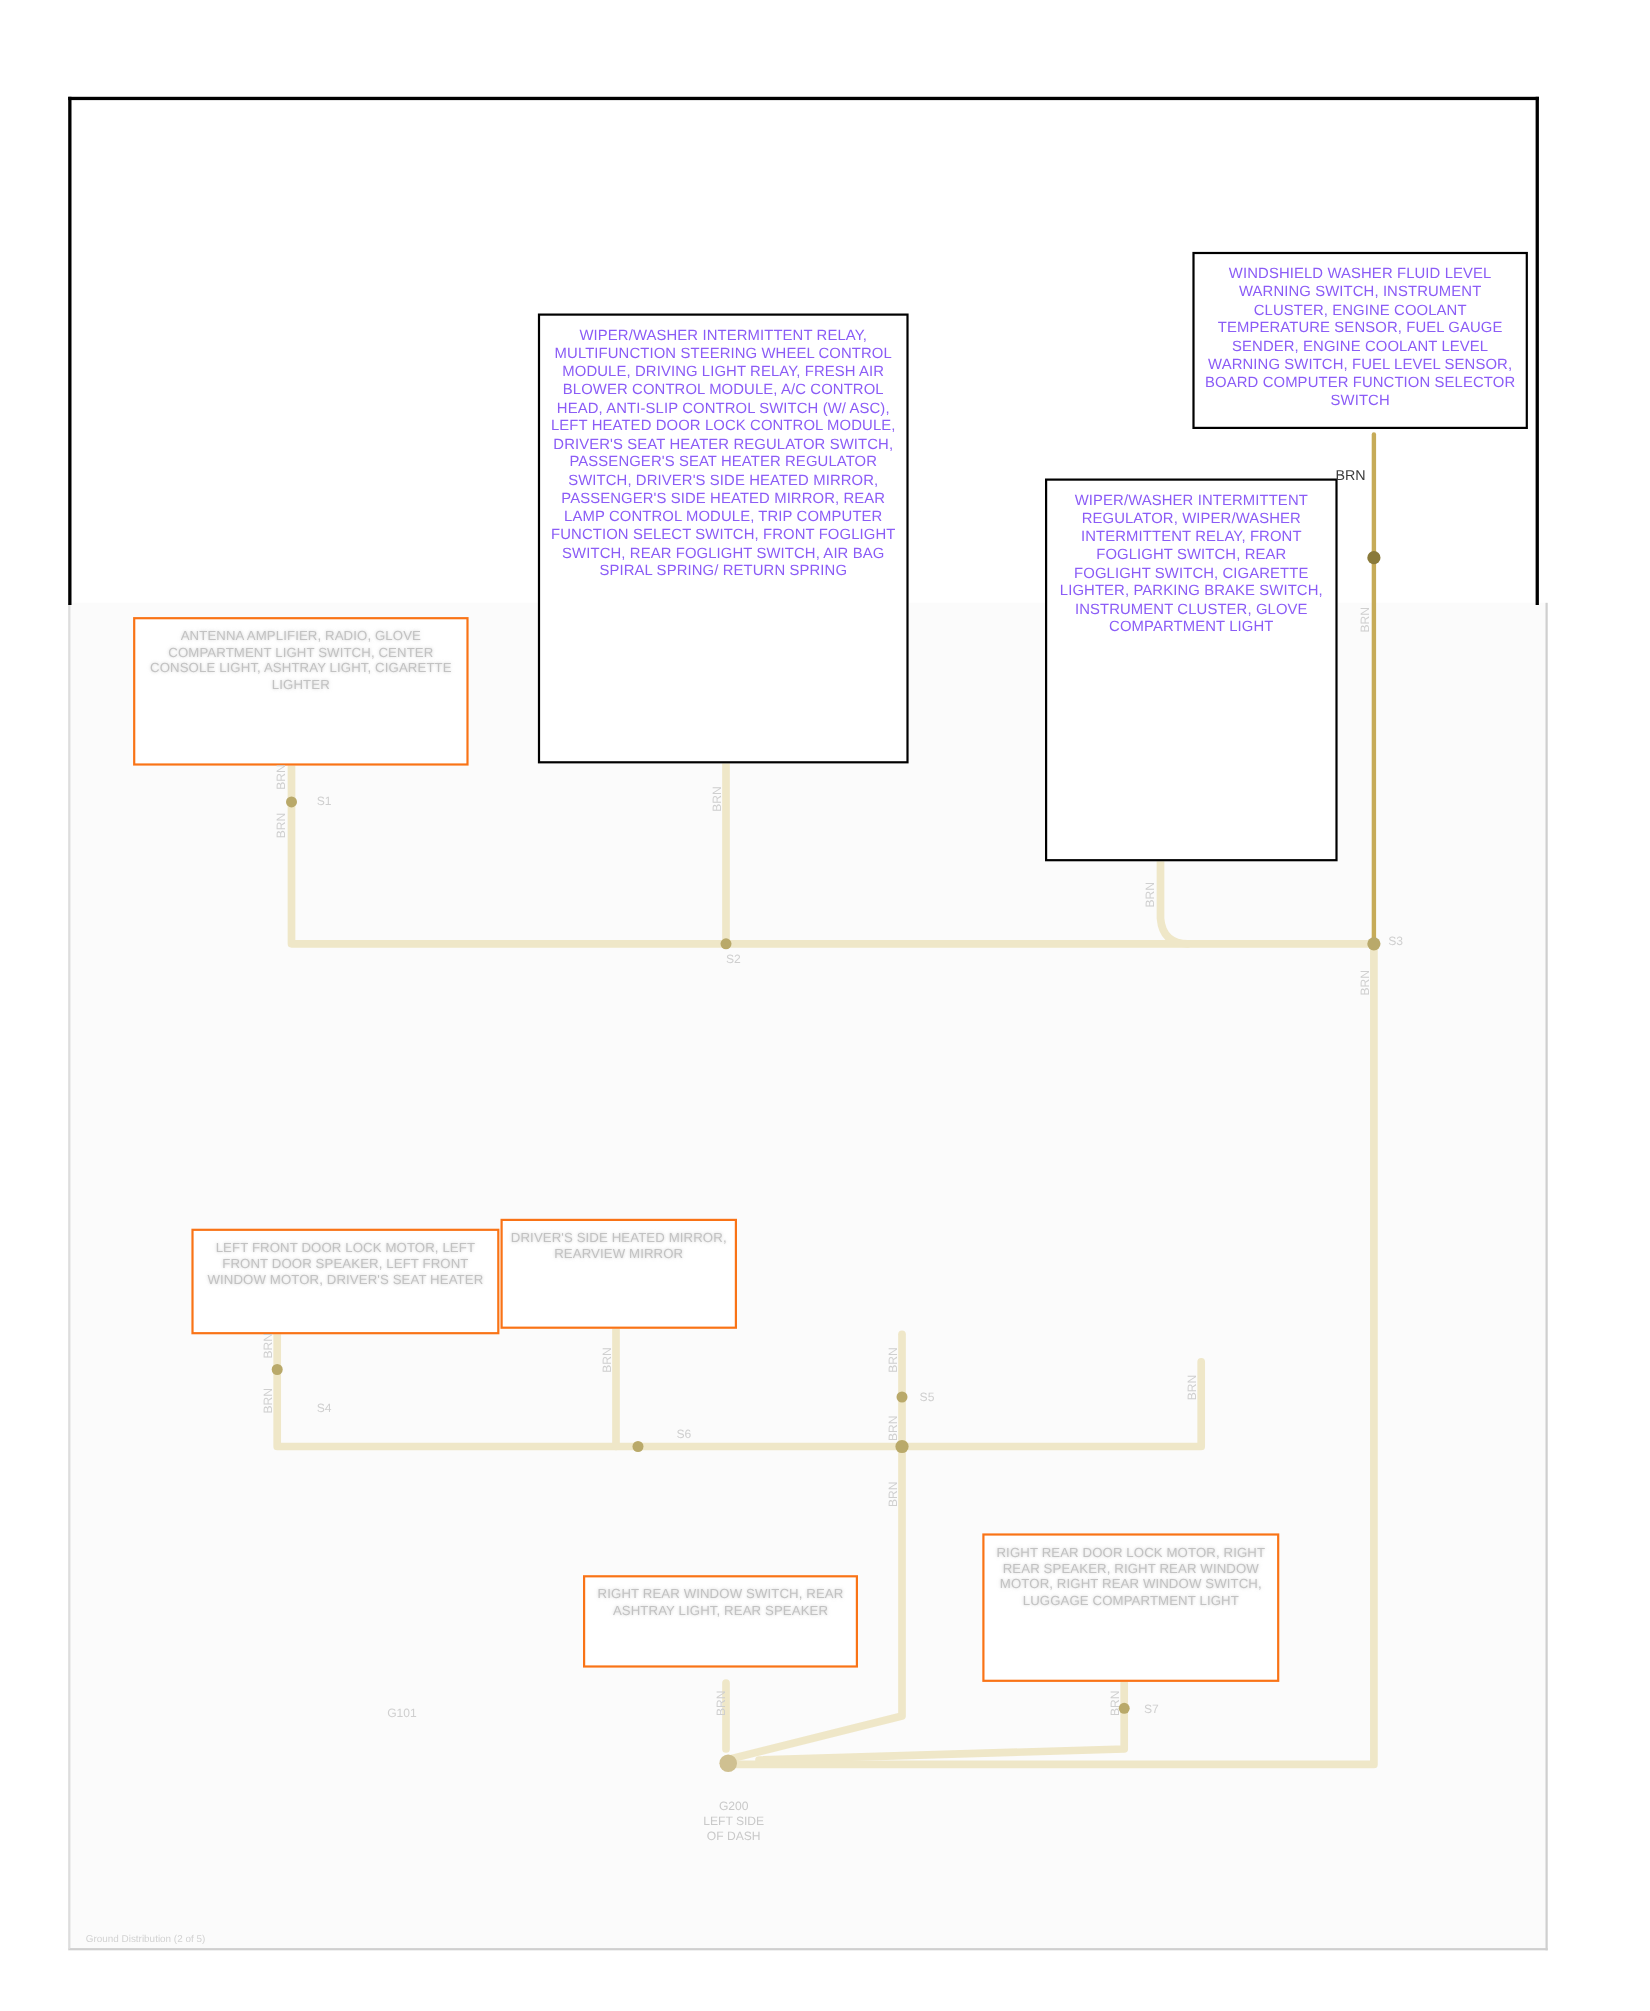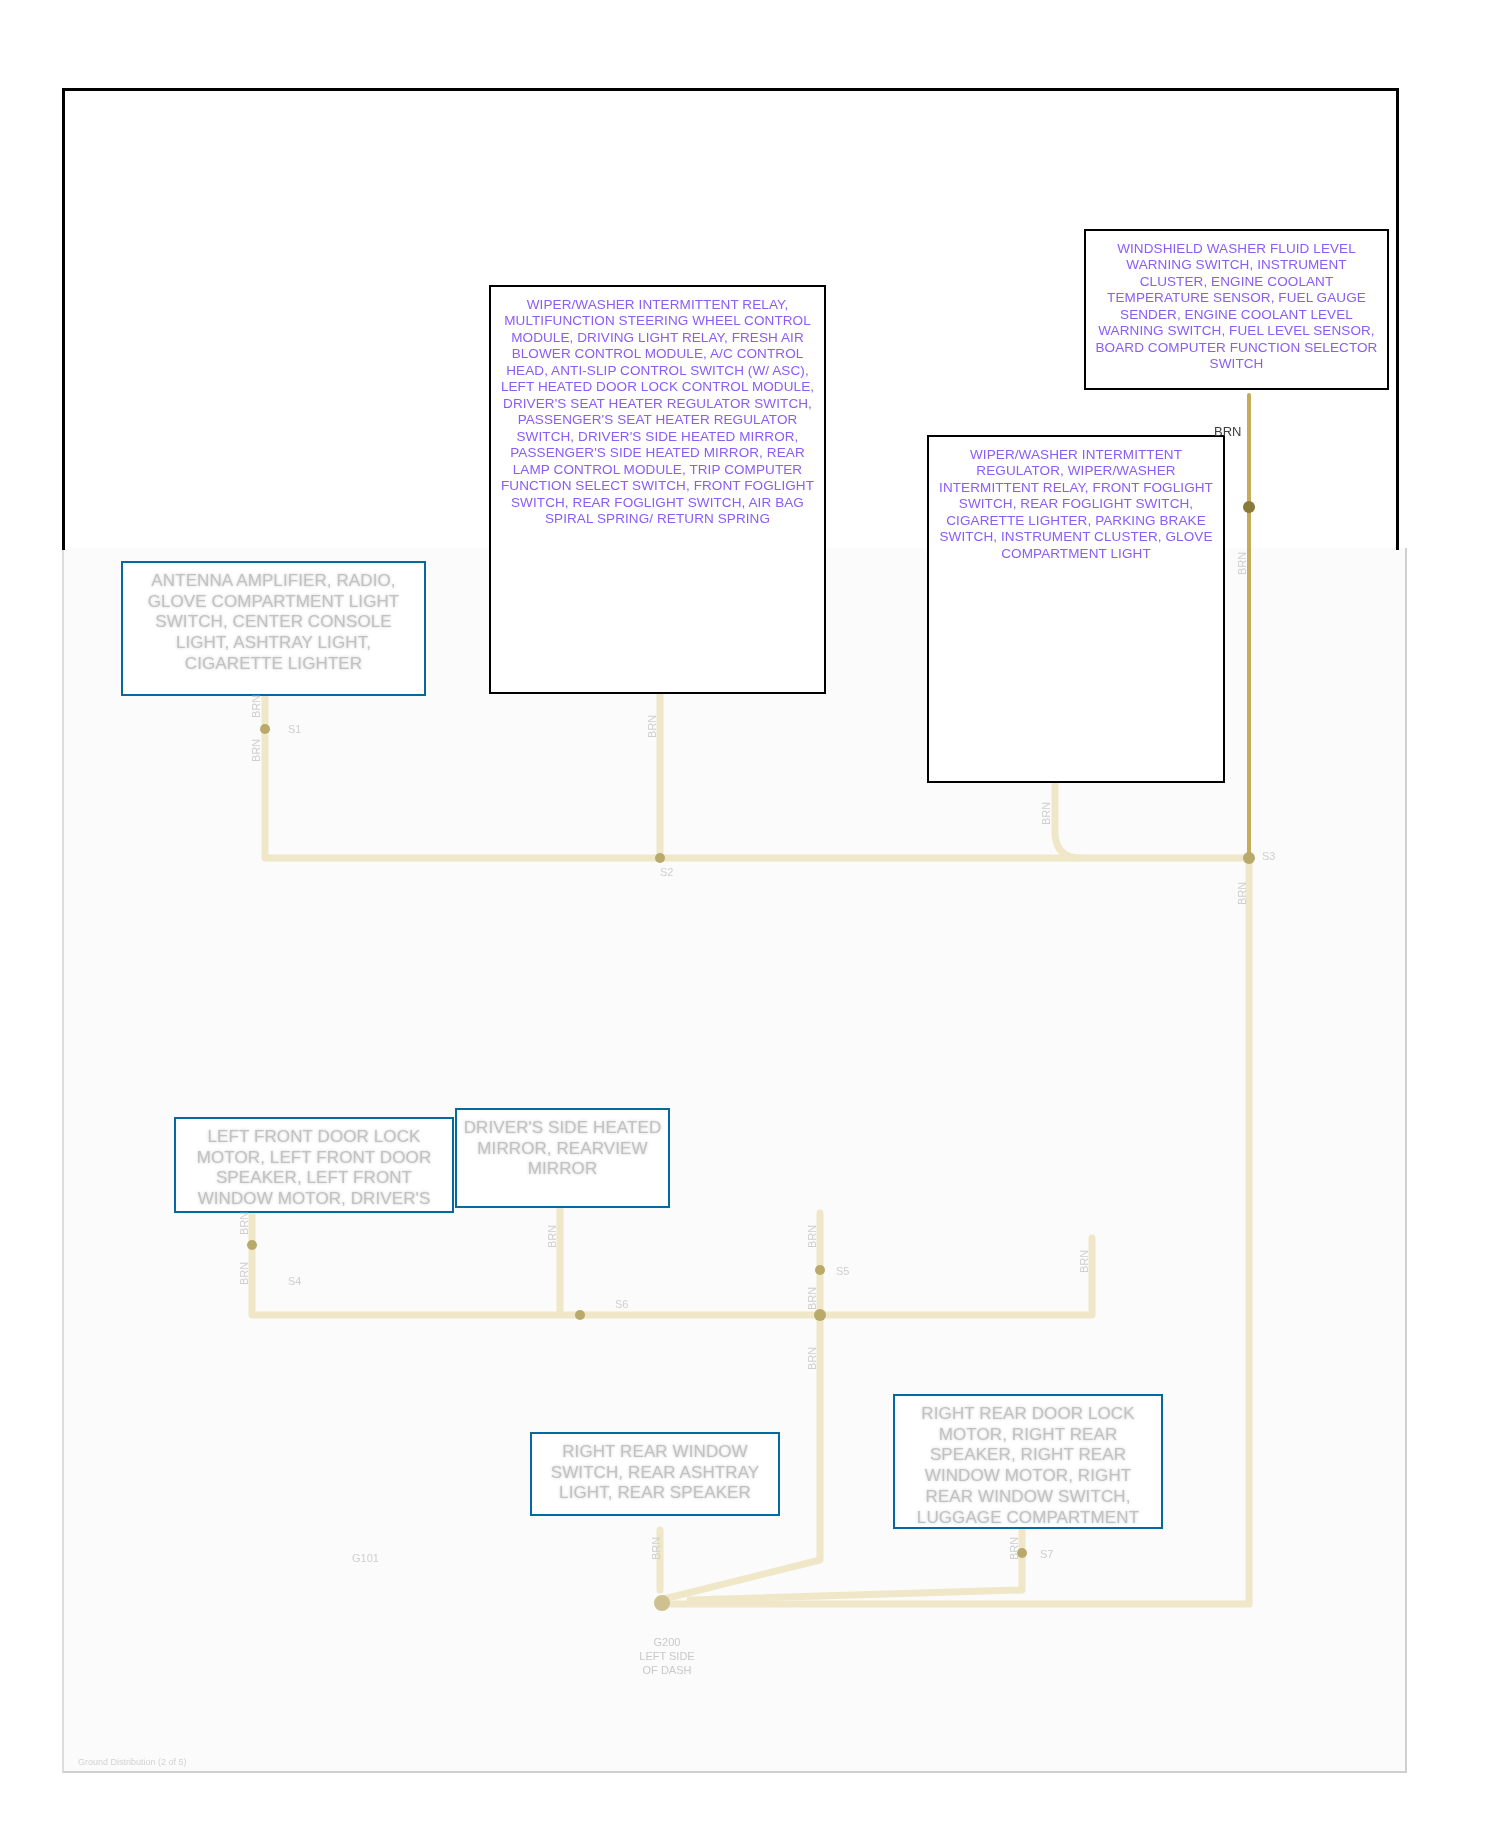--- a/index.html
+++ b/index.html
@@ -64,23 +64,23 @@
     line-height: 1.22;
     letter-spacing: .1px;
   }
   .box.sharp {
     border: 2px solid #000;
     color: #8b5cf6;
     font-size: 13.5px;
     padding: 10px 8px;
   }
   .box.faint {
-    border: 2px solid #0369a1;
+    border: 2px solid #f97316;
     color: #b9b9b9;
-    font-size: 17px;
+    font-size: 12px;
     padding: 8px 6px;
     overflow: hidden;
   }
   .box.faint.blur {
     color: #c2c2c2;
     text-shadow: 0 0 3px rgba(160,160,160,.55);
   }
 
   
   .wlabel {
@@ -168,21 +168,21 @@
   </svg>
 
   <div class="box sharp" style="left:1084px; top:229px; width:305px; height:161px;">
     <span>WINDSHIELD WASHER FLUID LEVEL WARNING SWITCH, INSTRUMENT CLUSTER, ENGINE COOLANT TEMPERATURE SENSOR, FUEL GAUGE SENDER, ENGINE COOLANT LEVEL WARNING SWITCH, FUEL LEVEL SENSOR, BOARD COMPUTER FUNCTION SELECTOR SWITCH</span>
   </div>
 
   <div class="box sharp" style="left:489px; top:285px; width:337px; height:409px;">
     <span>WIPER/WASHER INTERMITTENT RELAY, MULTIFUNCTION STEERING WHEEL CONTROL MODULE, DRIVING LIGHT RELAY, FRESH AIR BLOWER CONTROL MODULE, A/C CONTROL HEAD, ANTI-SLIP CONTROL SWITCH (W/ ASC), LEFT HEATED DOOR LOCK CONTROL MODULE, DRIVER'S SEAT HEATER REGULATOR SWITCH, PASSENGER'S SEAT HEATER REGULATOR SWITCH, DRIVER'S SIDE HEATED MIRROR, PASSENGER'S SIDE HEATED MIRROR, REAR LAMP CONTROL MODULE, TRIP COMPUTER FUNCTION SELECT SWITCH, FRONT FOGLIGHT SWITCH, REAR FOGLIGHT SWITCH, AIR BAG SPIRAL SPRING/ RETURN SPRING</span>
   </div>
 
-  <div class="box sharp" style="left:927px; top:435px; width:298px; height:348px;">
+  <div class="box sharp" style="left:950px; top:435px; width:266px; height:348px;">
     <span>WIPER/WASHER INTERMITTENT REGULATOR, WIPER/WASHER INTERMITTENT RELAY, FRONT FOGLIGHT SWITCH, REAR FOGLIGHT SWITCH, CIGARETTE LIGHTER, PARKING BRAKE SWITCH, INSTRUMENT CLUSTER, GLOVE COMPARTMENT LIGHT</span>
   </div>
 
   <div class="box faint blur" style="left:121px; top:561px; width:305px; height:135px;">
     <span>ANTENNA AMPLIFIER, RADIO, GLOVE COMPARTMENT LIGHT SWITCH, CENTER CONSOLE LIGHT, ASHTRAY LIGHT, CIGARETTE LIGHTER</span>
   </div>
 
   <div class="box faint blur" style="left:174px; top:1117px; width:280px; height:96px;">
     <span>LEFT FRONT DOOR LOCK MOTOR, LEFT FRONT DOOR SPEAKER, LEFT FRONT WINDOW MOTOR, DRIVER'S SEAT HEATER</span>
   </div>

